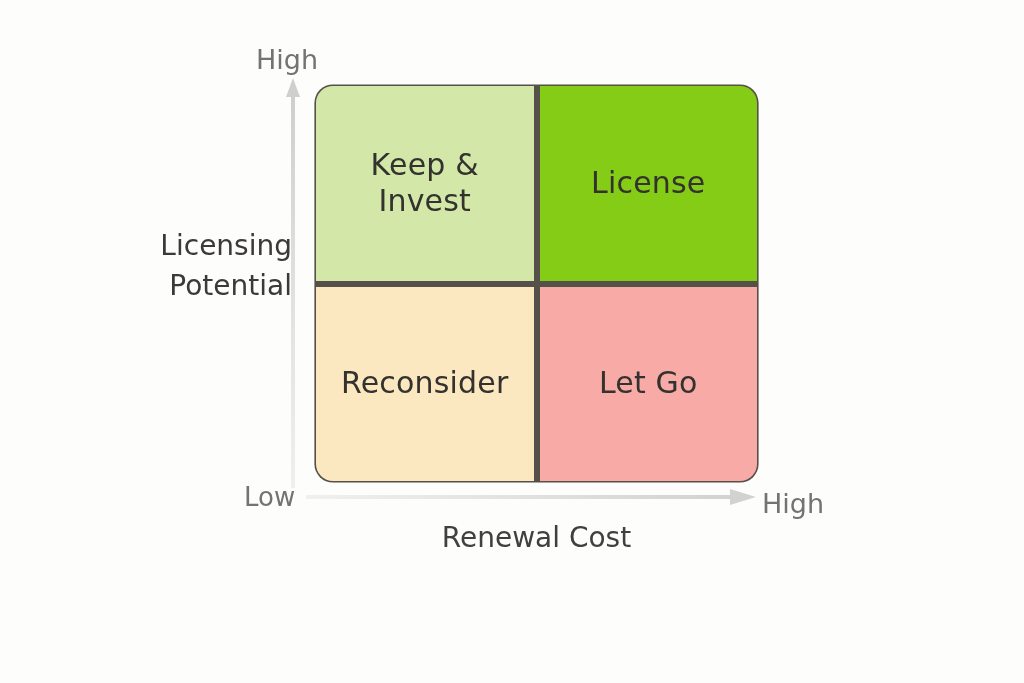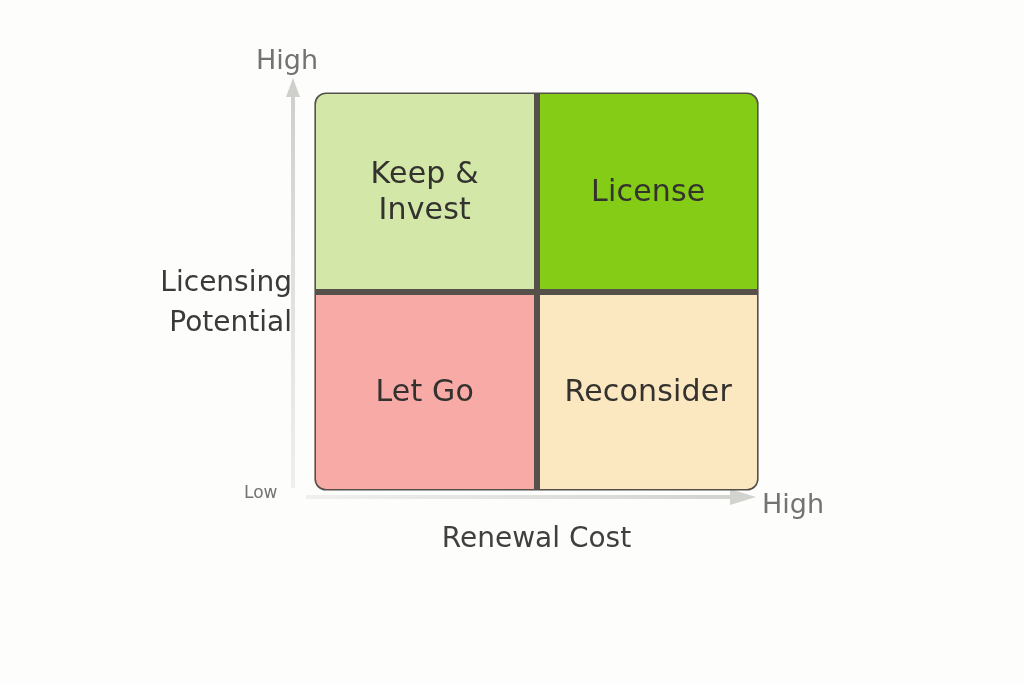--- a/index.html
+++ b/index.html
@@ -16,27 +16,27 @@
   #stage {
     position: relative;
     width: 1024px;
     height: 683px;
   }
 
   
   #matrix {
     position: absolute;
     left: 316px;
-    top: 94px;
+    top: 86px;
     width: 441px;
     height: 395px;
     display: grid;
     grid-template-columns: 1fr 1fr;
     grid-template-rows: 1fr 1fr;
-    border-radius: 10px;
+    border-radius: 17px;
     overflow: hidden;
     box-shadow: 0 0 0 1.6px #55514a;
     background: #55514a;
     gap: 6px;
   }
   .cell {
     display: flex;
     align-items: center;
     justify-content: center;
     text-align: center;
@@ -80,37 +80,36 @@
     white-space: nowrap;
   }
   #label-y-high {
     left: 256px;
     top: 44px;
     font-size: 27px;
   }
   #label-y-low {
     left: 244px;
     top: 482px;
-    font-size: 17px;
+    font-size: 26px;
   }
   #label-x-high {
     left: 762px;
     top: 488px;
     font-size: 27px;
   }
   #label-y-axis-title {
     left: 0px;
     top: 226px;
     width: 292px;
     text-align: right;
     font-size: 28px;
     line-height: 1.42;
     white-space: pre-line;
     color: #3b3a36;
-    margin-top: 36px;
   }
   #label-x-axis-title {
     left: 316px;
     top: 521px;
     width: 441px;
     text-align: center;
     font-size: 28px;
     color: #404040;
   }
 </style>
@@ -144,25 +143,25 @@
   </svg>
 
   <div id="matrix" style="background: rgb(85, 81, 74); box-shadow: rgb(85, 81, 74) 0px 0px 0px 1.6px;">
     <div class="cell" id="cell-keep-invest" style="background: rgb(211, 232, 168);">
       <span class="cell-label">Keep &amp;
 Invest</span>
     </div>
     <div class="cell" id="cell-license" style="background: #84cc16;">
       <span class="cell-label">License</span>
     </div>
+    <div class="cell" id="cell-reconsider" style="background: rgb(252, 232, 192);">
+      <span class="cell-label">Reconsider</span>
+    </div>
     <div class="cell" id="cell-let-go" style="background: rgb(247, 170, 166);">
       <span class="cell-label">Let Go</span>
-    </div>
-    <div class="cell" id="cell-reconsider" style="background: rgb(252, 232, 192);">
-      <span class="cell-label">Reconsider</span>
     </div>
   </div>
 
   <div class="axis-text" id="label-y-high">High</div>
   <div class="axis-text" id="label-y-low">Low</div>
   <div class="axis-text" id="label-x-high">High</div>
 
   <div class="axis-text" id="label-y-axis-title">Licensing
 Potential</div>
   <div class="axis-text" id="label-x-axis-title">Renewal Cost</div>

